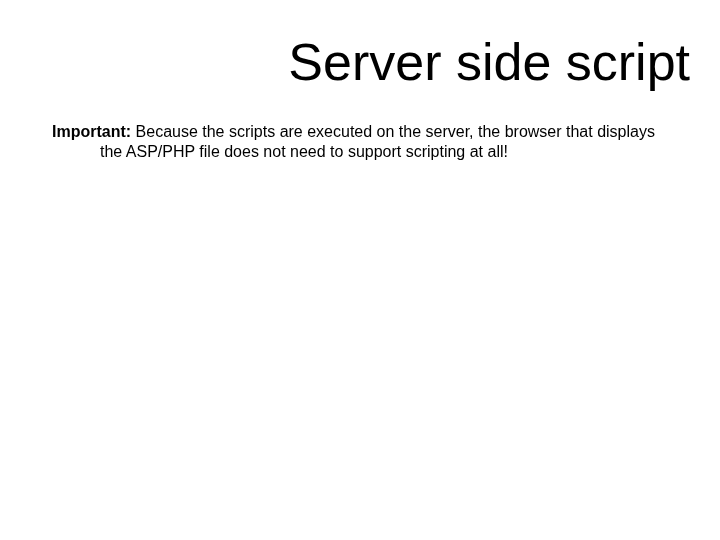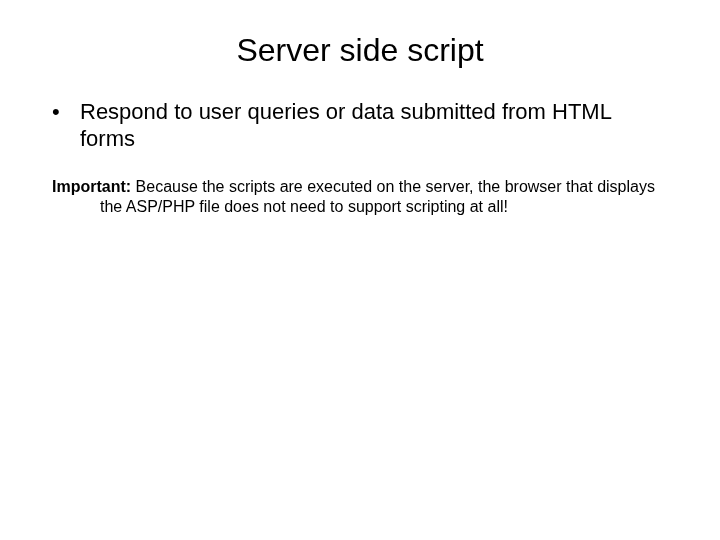--- a/index.html
+++ b/index.html
@@ -11,22 +11,22 @@
     font-family: Arial, Helvetica, sans-serif;
     color: #000000;
   }
   .slide {
     box-sizing: border-box;
     width: 720px;
     height: 540px;
     padding: 20px 30px 20px 30px;
   }
   .title {
-    text-align: center;
-    font-size: 32px;
+    text-align: right;
+    font-size: 52px;
     font-weight: 400;
     margin: 12px 0 30px 0;
   }
   ul.bullets {
     list-style: none;
     padding: 0 0 0 22px;
     margin: 0 20px 0 0;
     font-size: 22px;
     line-height: 1.22;
   }
@@ -56,19 +56,18 @@
     font-weight: 700;
   }
 </style>
 </head>
 <body>
 
 <div class="slide">
   <div class="title">Server side script</div>
 
   <ul class="bullets">
-    <li>Respond to user queries or data submitted from HTML forms</li>
   </ul>
 
   <div class="footnote">
     <span class="lead">Important:</span><span> Because the scripts are executed on the server, the browser that displays the ASP/PHP file does not need to support scripting at all!</span>
   </div>
 </div>
 
 </body></html>

